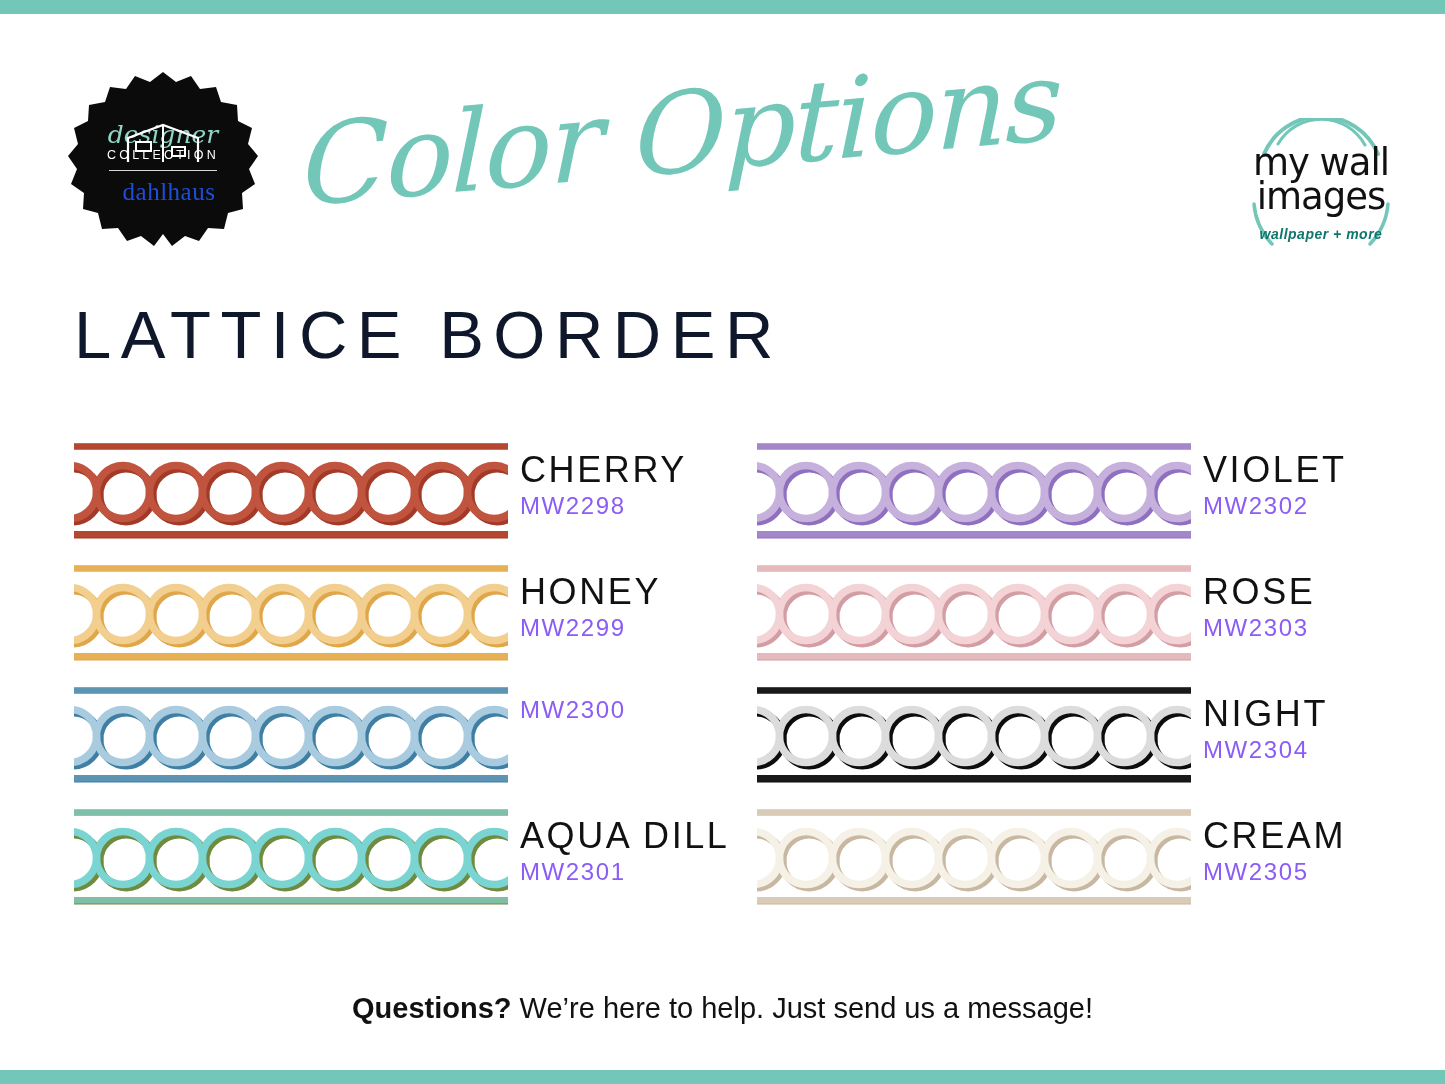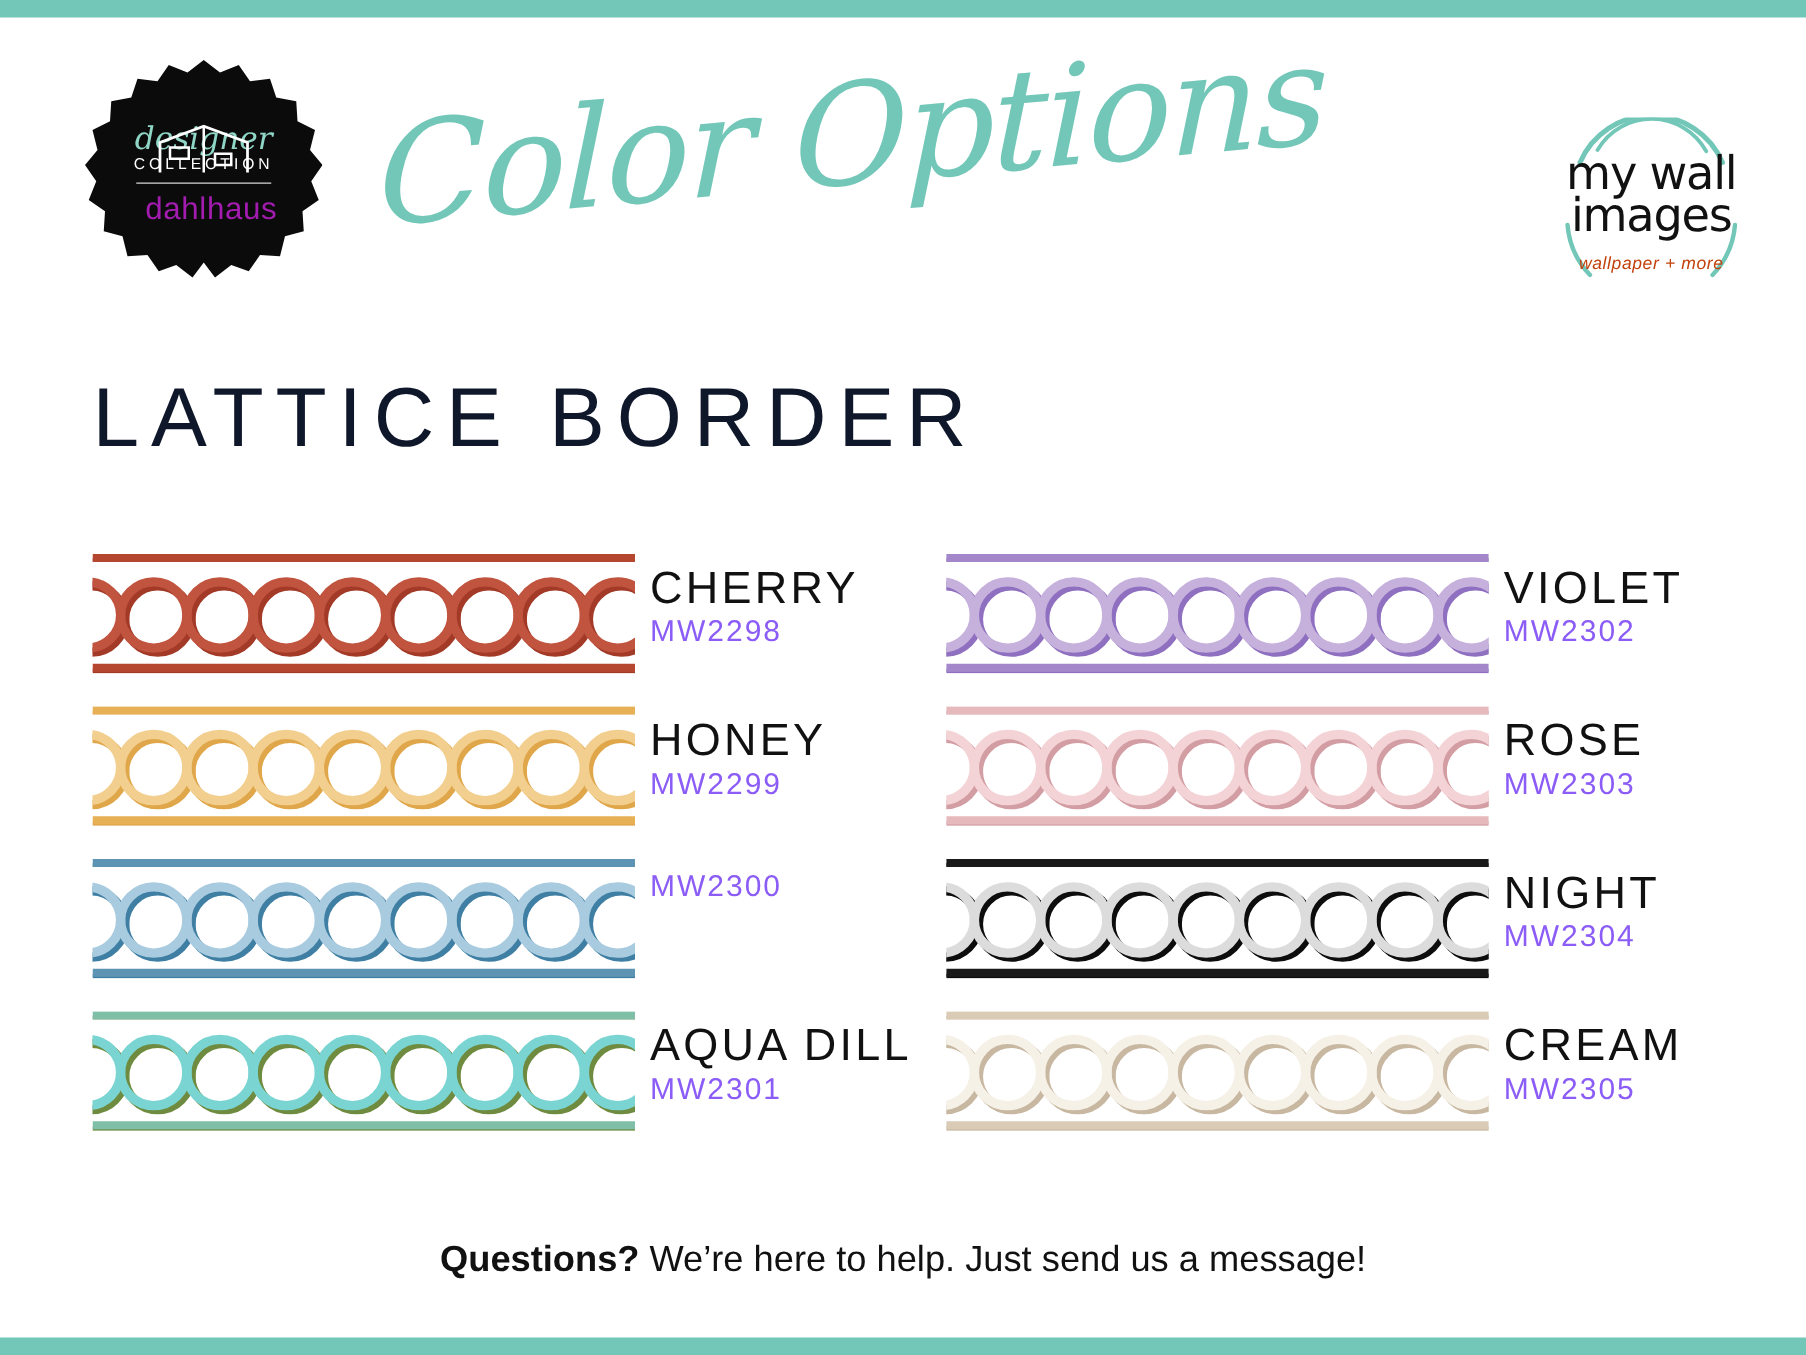--- a/index.html
+++ b/index.html
@@ -13,21 +13,21 @@
   }
 
   .bar-top, .bar-bottom{
     position:absolute; left:0; width:1445px; height:14px;
     background:#72c7b8;
   }
   .bar-top{ top:0; }
   .bar-bottom{ bottom:0; }
 
   
-  .header{ position:absolute; top:32px; left:0; width:1445px; height:230px; }
+  .header{ position:absolute; top:56px; left:0; width:1445px; height:230px; }
 
   .badge{
     position:absolute; left:68px; top:14px; width:190px; height:190px;
     display:flex; flex-direction:column; align-items:center; justify-content:center;
   }
   .badge svg{ position:absolute; inset:0; }
   .badge-inner{
     position:relative; z-index:2; text-align:center; line-height:1;
     padding-bottom:4px;
   }
@@ -37,22 +37,22 @@
     margin-bottom:2px;
   }
   .badge-collection{
     font-size:12.5px; color:#ffffff; letter-spacing:3.2px; font-weight:400;
   }
   .badge-rule{
     width:108px; height:1px; background:#d8d8d8; margin:9px auto 8px;
   }
   .badge-house{ margin:0 auto 1px; display:block; }
   .badge-name{
-    font-family:Liberation Sans, sans-serif;
-    font-size:25px; color:#a21caf; letter-spacing:0.5px;margin-left:12px;
+    font-family:Liberation Serif, serif;
+    font-size:25px; color:#1d4ed8; letter-spacing:0.5px;margin-left:12px;
   }
 
   .script-title{
     position:absolute; left:295px; top:28px; width:640px; height:180px;
   }
   .script-title .txt{
     font-family:"DejaVu Serif", serif;
     font-style:italic;
     font-size:112px;
     color:#72c7b8;
@@ -78,21 +78,21 @@
   }
   .brand svg.arcs{ position:absolute; left:0; top:0; }
   .brand-l1,.brand-l2{
     font-family:"DejaVu Sans", sans-serif;
     font-size:37px; line-height:0.92; font-weight:400; color:#111;
     letter-spacing:-1px; position:relative; z-index:2;
   }
   .brand-l1{ padding-top:28px; }
   .brand-tag{
     position:absolute; left:0; top:108px; width:178px;
-    font-size:14px; font-style:italic; color:#c2410c; font-weight:normal;
+    font-size:14px; font-style:italic; color:#0f766e; font-weight:bold;
     letter-spacing:0.5px;
   }
 
   
   .product{
     position:absolute; left:74px; top:300px;
   }
   .product-name{
     font-size:67px; font-weight:400; letter-spacing:9.5px; color:#0f172a;
     line-height:1.05;

